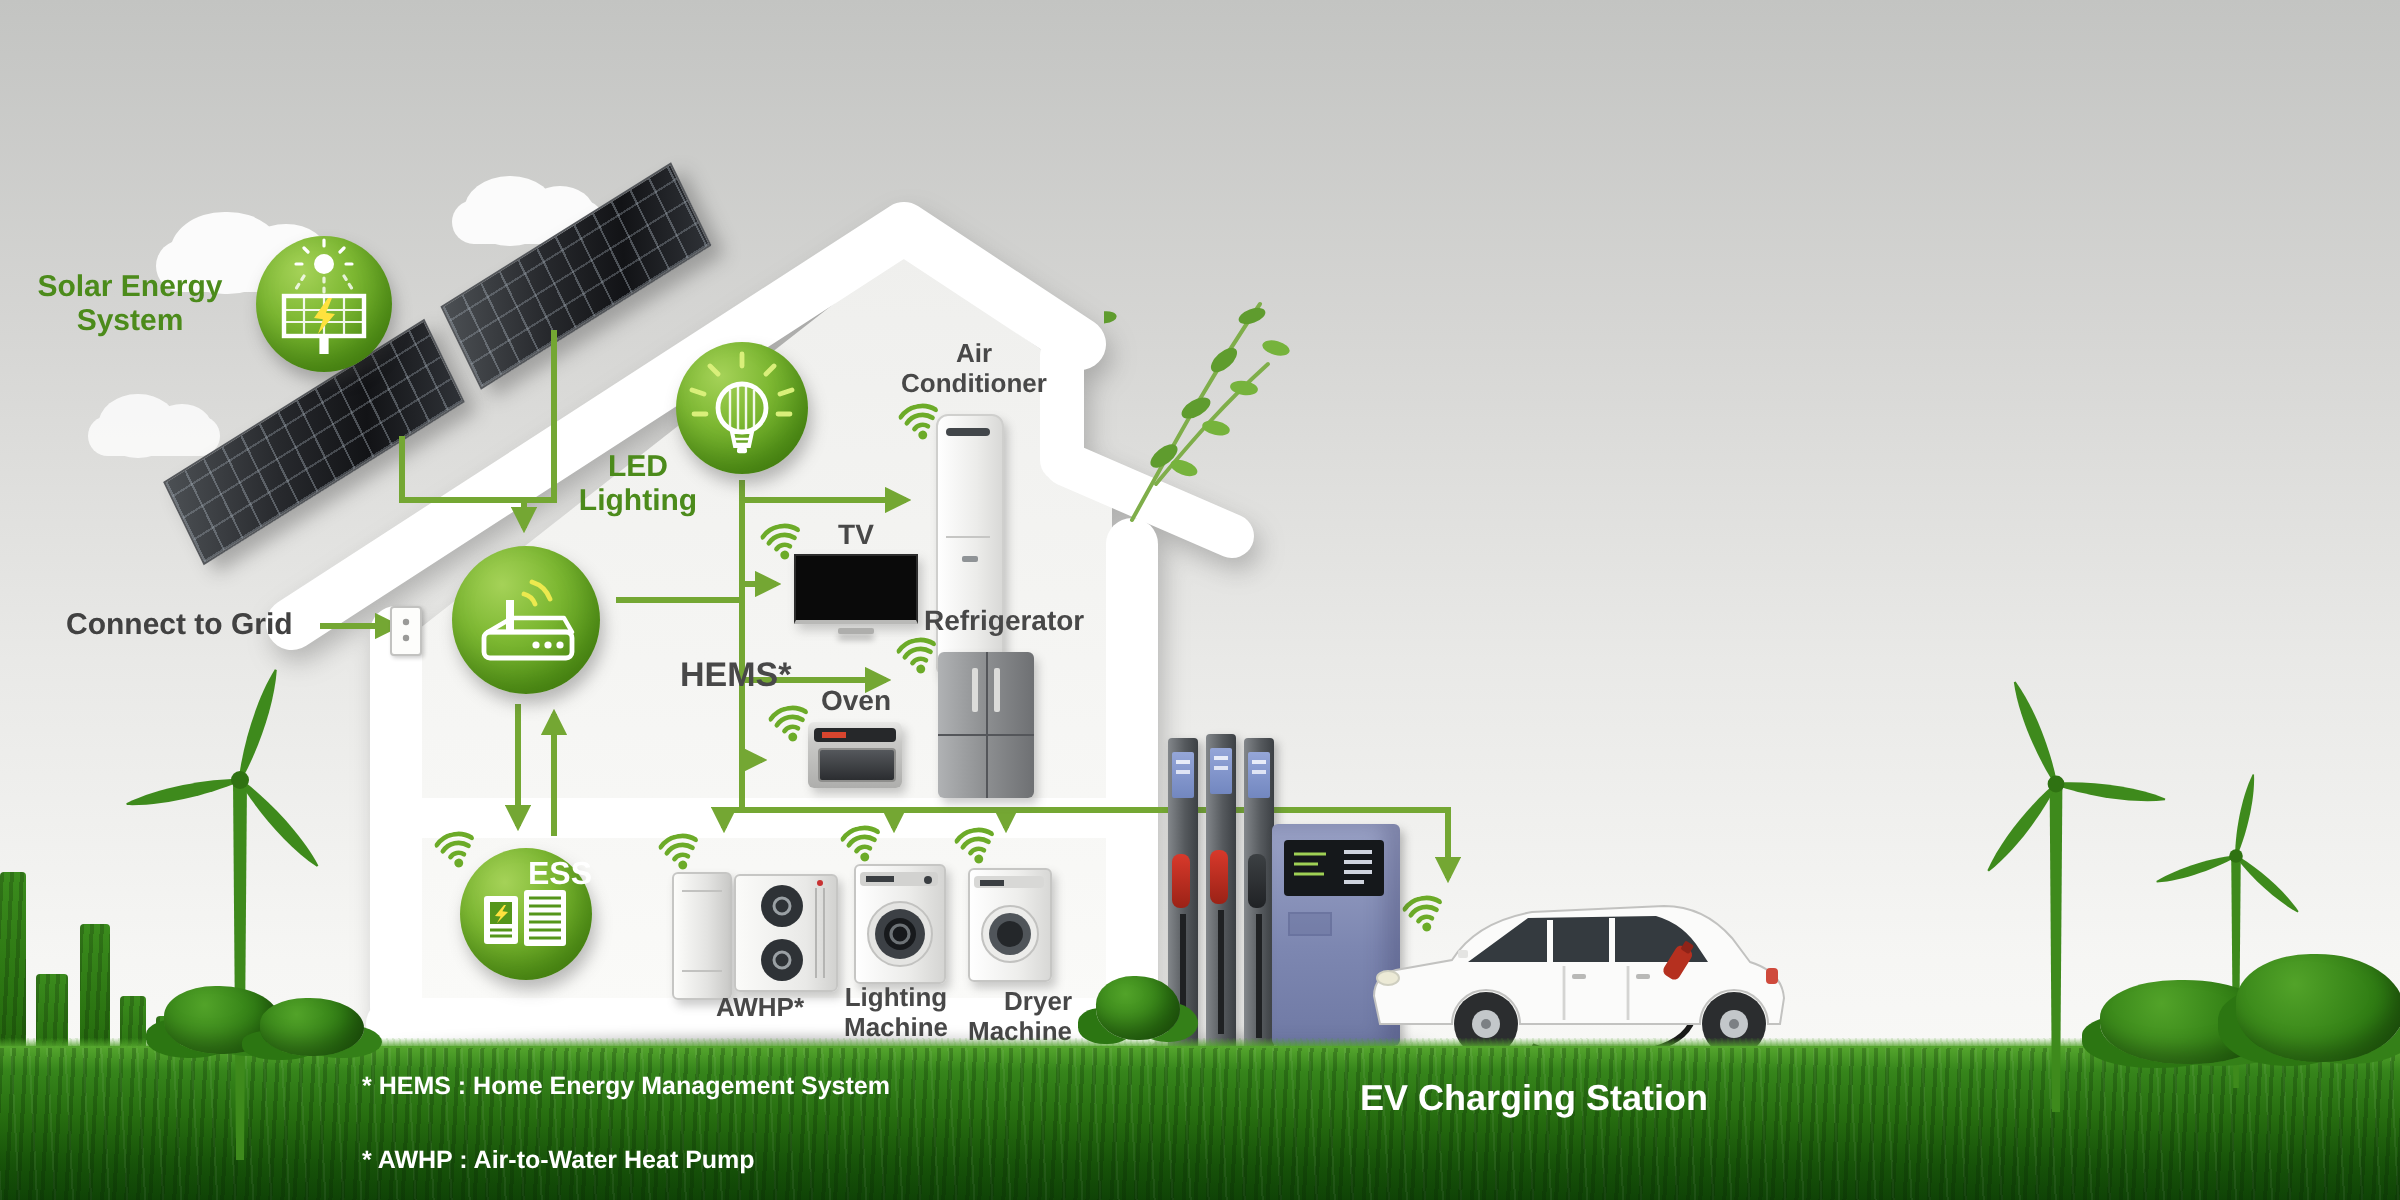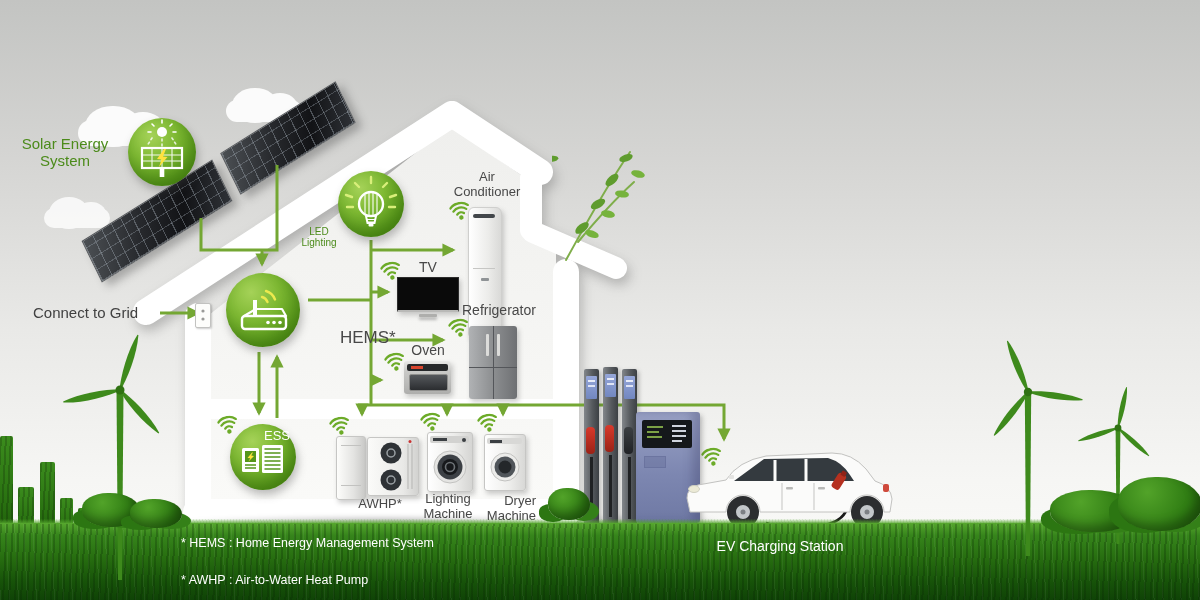--- a/index.html
+++ b/index.html
@@ -1,20 +1,20 @@
 <!DOCTYPE html>
 <html><head>
 <meta charset="utf-8">
 <style>
   html,body{margin:0;padding:0;background:#888;}
   .scene{position:relative;width:1200px;height:600px;overflow:hidden;
     font-family:"Liberation Sans",sans-serif;
     background:linear-gradient(180deg,#c3c4c2 0%,#d6d6d4 28%,#e9e9e7 55%,#f6f6f4 80%,#fbfbf9 100%);}
   .abs{position:absolute;}
-  .lbl{position:absolute;font-weight:normal;color:#484848;line-height:1.12;}
+  .lbl{position:absolute;font-weight:bold;color:#484848;line-height:1.12;}
   .green-lbl{color:#4c8b1b;}
   .white-lbl{color:#ffffff;}
   .cloud{position:absolute;background:#fff;border-radius:50px;opacity:.92;}
   .cloud::before,.cloud::after{content:"";position:absolute;background:#fff;border-radius:50%;}
   .cloud::before{width:60%;height:160%;left:8%;top:-55%;}
   .cloud::after{width:46%;height:120%;right:6%;top:-30%;}
   .node-circle{position:absolute;border-radius:50%;
     background:radial-gradient(circle at 34% 26%,#a5d258 0%,#7db832 38%,#57981a 72%,#417e0e 100%);
     box-shadow:2px 5px 8px rgba(70,70,70,.35), inset -4px -8px 14px rgba(30,70,0,.25);}
   .panel{position:absolute;
@@ -164,21 +164,21 @@
       </g>
       <circle cx="33" cy="33" r="12" fill="none" stroke="#fff" stroke-width="2.4"></circle>
       <g stroke="#fff" stroke-width="1.2" opacity=".9">
         <path d="M27,24 V44 M31,22 V46 M35,22 V46 M39,24 V44"></path>
       </g>
       <path d="M28,45 h10 l-1.5,7 h-7 z" fill="none" stroke="#fff" stroke-width="2"></path>
       <path d="M28.7,48.5 h8.6 M29.4,51 h7.2" stroke="#fff" stroke-width="1.2"></path>
       <rect x="30.5" y="52.8" width="5" height="2.8" rx="1" fill="#fff"></rect>
     </svg>
   </div>
-  <div class="lbl green-lbl" style="left:282px;top:226px;width:74px;font-size:10px;text-align:center;">
+  <div class="lbl green-lbl" style="left:282px;top:226px;width:74px;font-size:15px;text-align:center;">
     <div>LED</div>
     <div>Lighting</div>
   </div>
 
   <div class="node-circle" style="left:226px;top:273px;width:74px;height:74px;">
     <svg width="74" height="74" viewBox="0 0 74 74">
       <g stroke="#ece94e" stroke-width="2.4" stroke-linecap="round" fill="none">
         <path d="M36,24 a8,8 0 0 1 5.5,5"></path>
         <path d="M40,18 a14,14 0 0 1 9,8.5"></path>
       </g>
@@ -206,21 +206,21 @@
     <svg width="66" height="66" viewBox="0 0 66 66">
       <rect x="12" y="24" width="17" height="24" rx="1.5" fill="#fff"></rect>
       <rect x="15" y="27" width="11" height="11" fill="#55961b"></rect>
       <polygon points="22,28.5 17.5,34 20.3,34.3 18.5,37.5 24,32 21.2,31.6 23,28.5" fill="#ffe23e"></polygon>
       <path d="M15,41 h11 M15,44 h11" stroke="#55961b" stroke-width="1.4"></path>
       <rect x="32" y="21" width="21" height="28" rx="1.5" fill="#fff"></rect>
       <g stroke="#55961b" stroke-width="1.6">
         <path d="M34.5,25 h16 M34.5,29 h16 M34.5,33 h16 M34.5,37 h16 M34.5,41 h16 M34.5,45 h16"></path>
       </g>
     </svg>
-    <div class="lbl white-lbl" style="left:34px;top:5px;font-size:13px;text-align:center;">ESS</div>
+    <div class="lbl white-lbl" style="left:34px;top:5px;font-size:16px;text-align:center;">ESS</div>
   </div>
 
   <div class="lbl" style="left:441px;top:170px;width:92px;font-size:13px;text-align:center;">
     <div>Air</div>
     <div>Conditioner</div>
   </div>
   <div class="appliance" style="left:468px;top:207px;width:32px;height:128px;border-radius:6px 6px 3px 3px;background:linear-gradient(90deg,#ffffff,#ececea 60%,#d9d9d7);border:1px solid #cfcfcd;">
     <div class="abs" style="left:4px;top:6px;width:22px;height:4px;background:#42464a;border-radius:2px;"></div>
     <div class="abs" style="left:4px;top:60px;width:22px;height:1px;background:#c6c6c4;"></div>
     <div class="abs" style="left:12px;top:70px;width:8px;height:3px;background:#8f9396;border-radius:1px;"></div>
@@ -432,15 +432,15 @@
   </svg>
 
   <div class="bush" style="left:82px;top:493px;width:58px;height:34px;"></div>
   <div class="bush" style="left:130px;top:499px;width:52px;height:29px;"></div>
   <div class="bush" style="left:548px;top:488px;width:42px;height:32px;"></div>
   <div class="bush" style="left:1050px;top:490px;width:88px;height:42px;"></div>
   <div class="bush" style="left:1118px;top:477px;width:84px;height:54px;"></div>
 
   <div class="lbl white-lbl" style="left:181px;top:536px;font-size:12.5px;">* HEMS : Home Energy Management System</div>
   <div class="lbl white-lbl" style="left:181px;top:573px;font-size:12.5px;">* AWHP : Air-to-Water Heat Pump</div>
-  <div class="lbl white-lbl" style="left:680px;top:539px;width:200px;font-size:14px;text-align:center;">EV Charging Station</div>
+  <div class="lbl white-lbl" style="left:680px;top:539px;width:200px;font-size:18px;">EV Charging Station</div>
 
 </div>
 
 </body></html>

